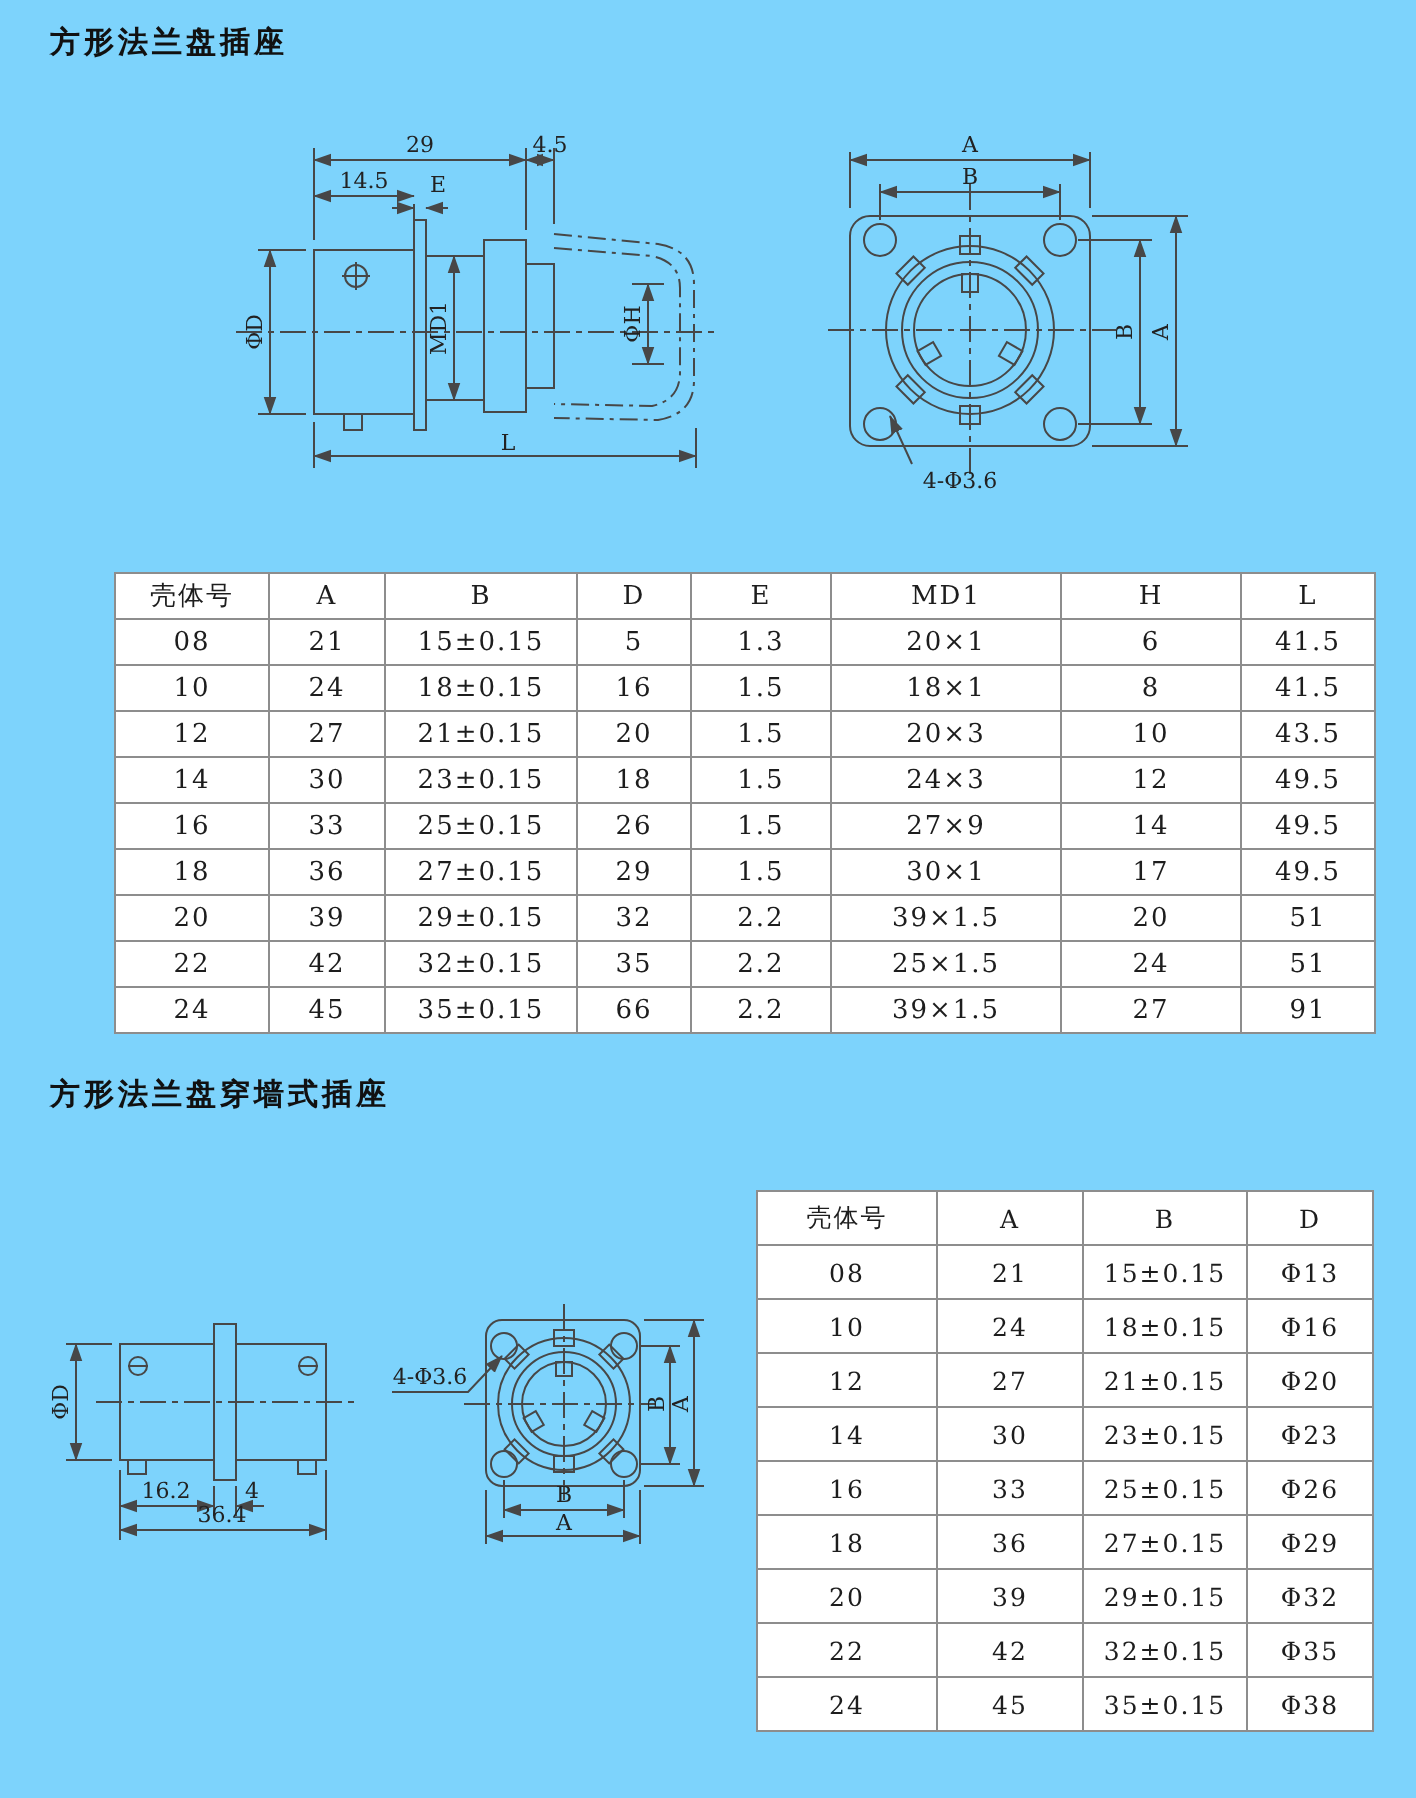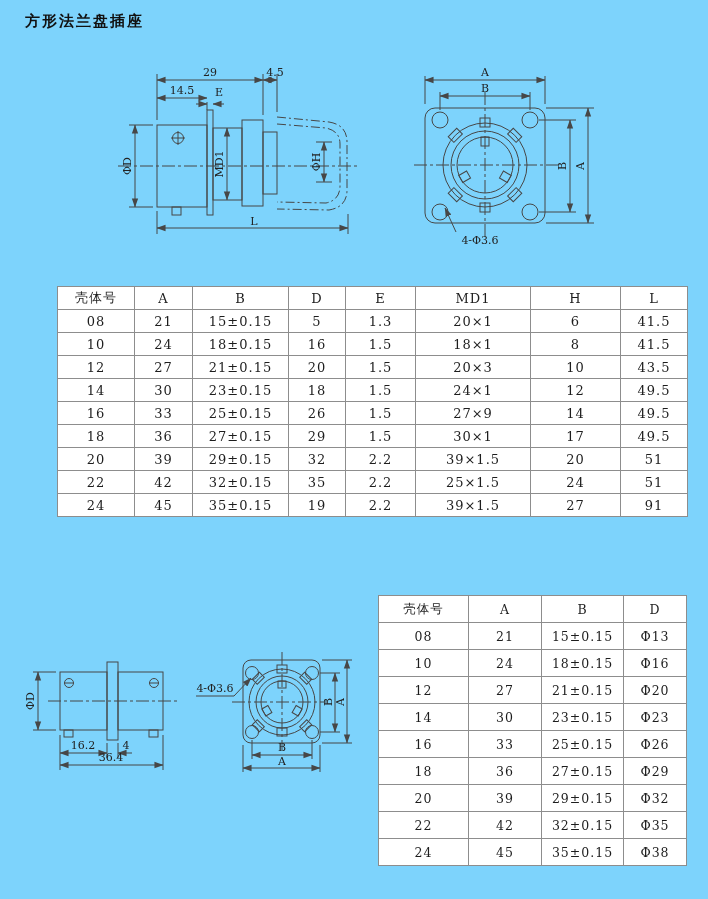--- a/index.html
+++ b/index.html
@@ -183,21 +183,21 @@
             <td>20×3</td>
             <td>10</td>
             <td>43.5</td>
           </tr>
           <tr>
             <td>14</td>
             <td>30</td>
             <td>23±0.15</td>
             <td>18</td>
             <td>1.5</td>
-            <td>24×1</td>
+            <td>24×3</td>
             <td>12</td>
             <td>49.5</td>
           </tr>
           <tr>
             <td>16</td>
             <td>33</td>
             <td>25±0.15</td>
             <td>26</td>
             <td>1.5</td>
             <td>27×9</td>
@@ -231,30 +231,31 @@
             <td>35</td>
             <td>2.2</td>
             <td>25×1.5</td>
             <td>24</td>
             <td>51</td>
           </tr>
           <tr>
             <td>24</td>
             <td>45</td>
             <td>35±0.15</td>
-            <td>19</td>
+            <td>66</td>
             <td>2.2</td>
             <td>39×1.5</td>
             <td>27</td>
             <td>91</td>
           </tr>
         </tbody>
       </table>
   </div>
 
+  <div class="sec-title" id="title2">方形法兰盘穿墙式插座</div>
 
   <div class="drawing" id="dwg3">
     <svg viewBox="0 0 185 140" width="185" height="140">
       <defs>
         <marker id="ar3" viewBox="0 0 10 10" refX="9.5" refY="5" markerWidth="9" markerHeight="9" orient="auto-start-reverse">
           <path d="M0,1.5 L10,5 L0,8.5 z" fill="#474747"></path>
         </marker>
       </defs>
       <g class="lines">
         <rect x="40" y="30" width="47" height="58"></rect>

